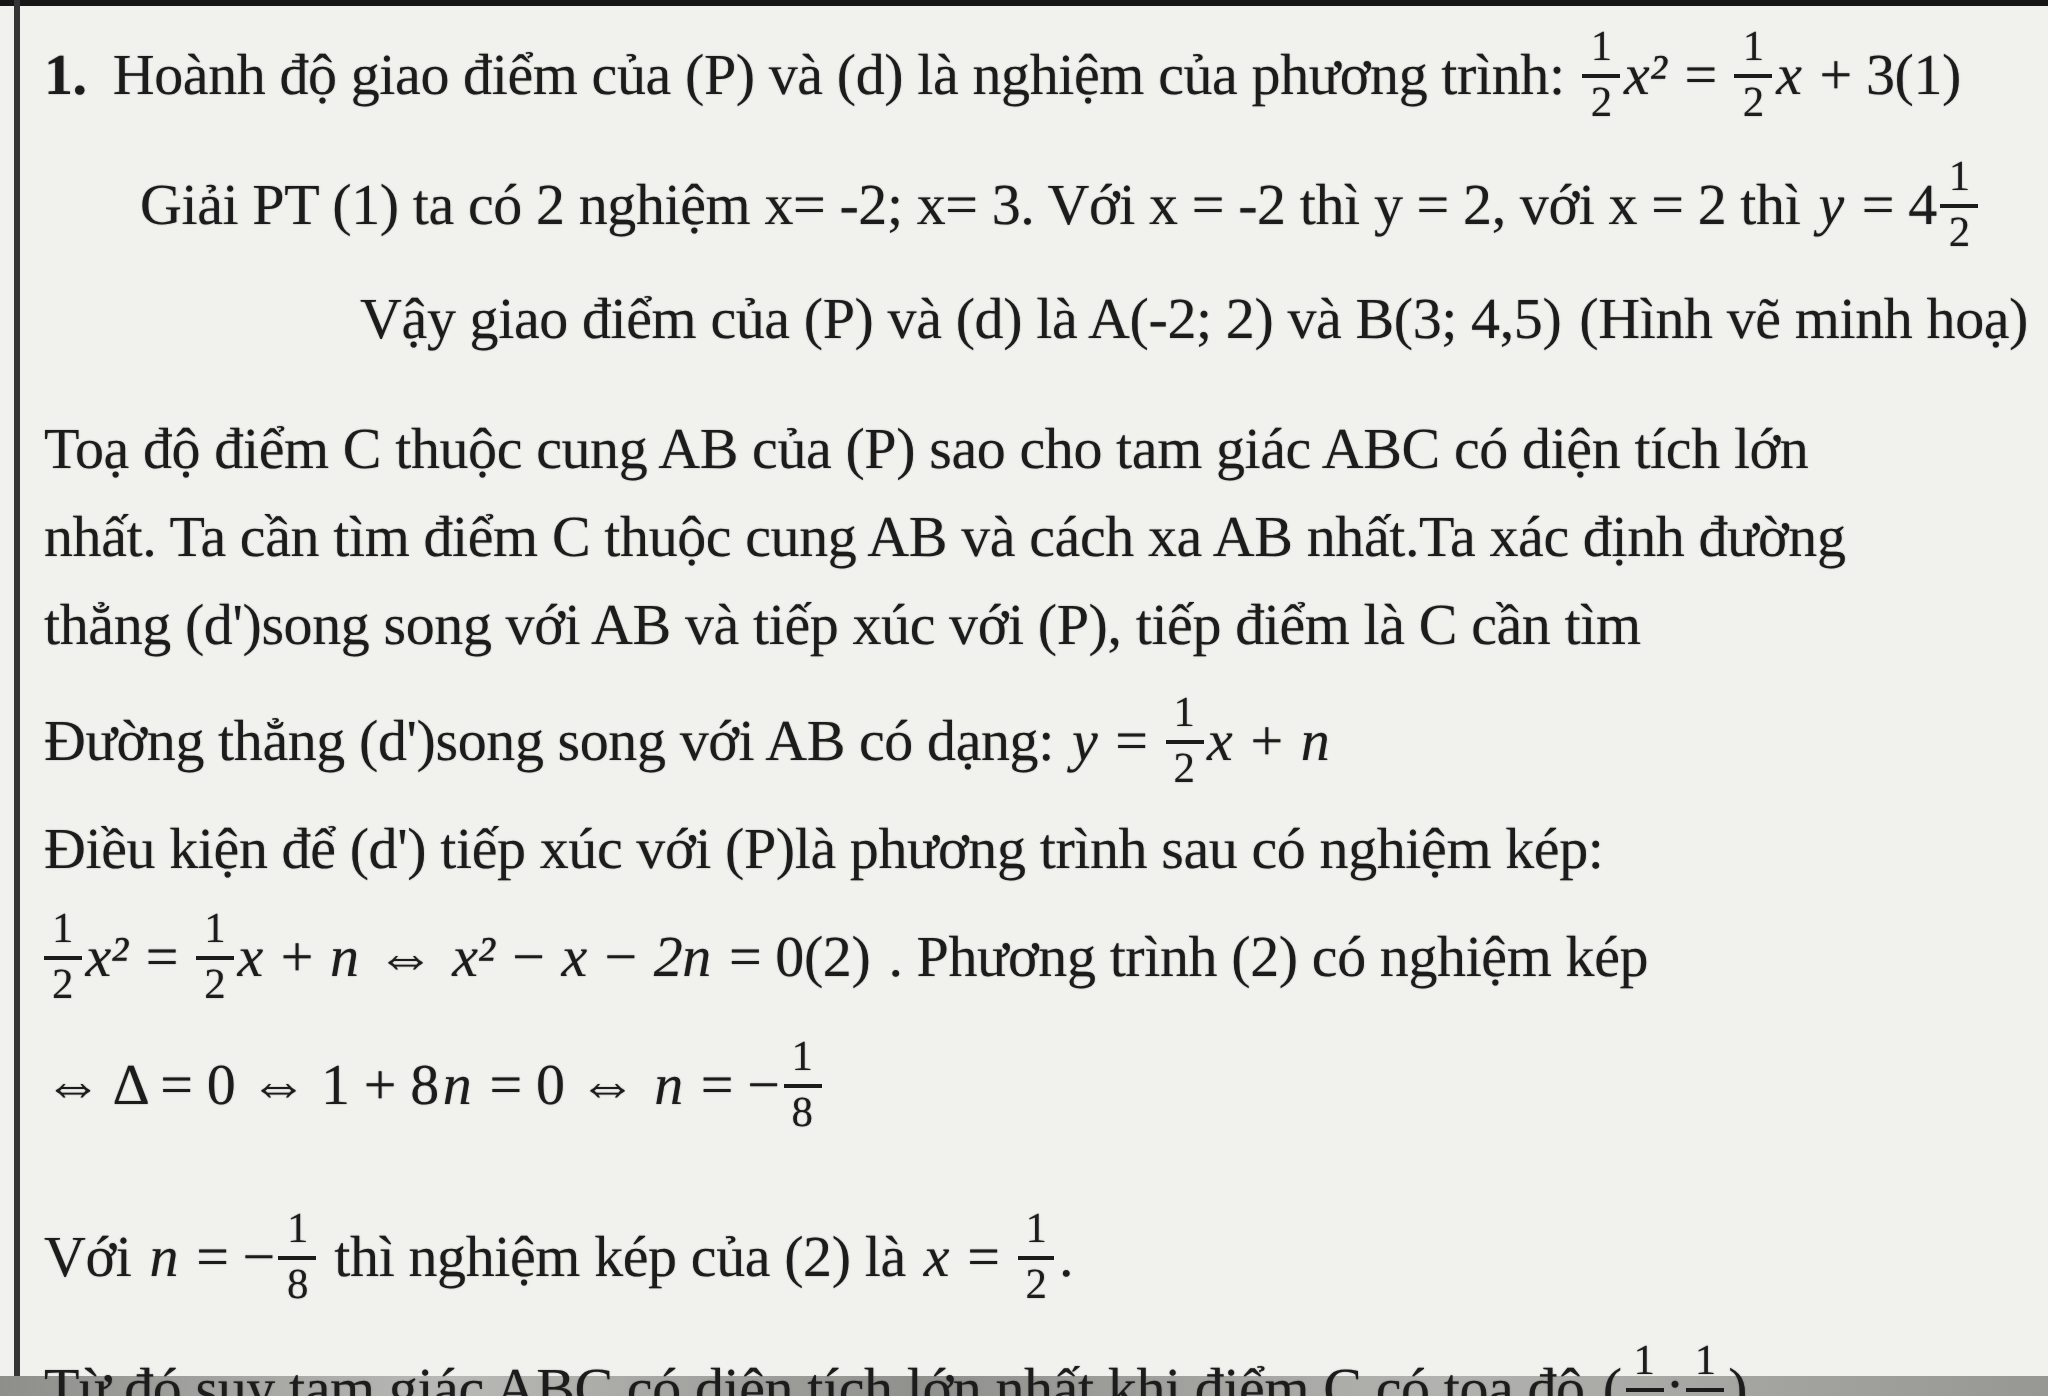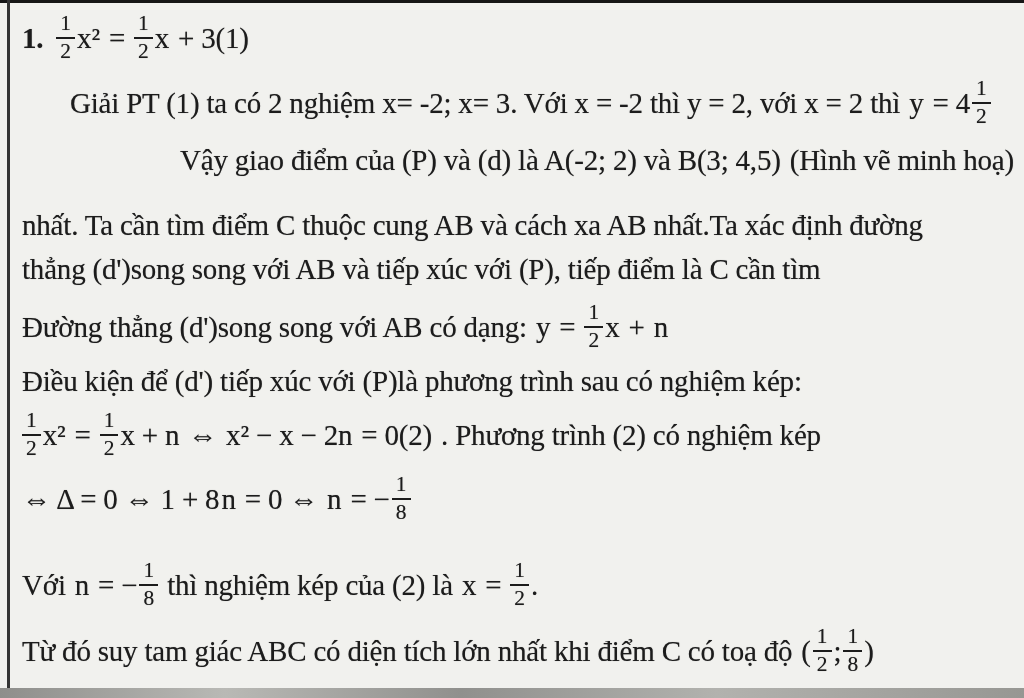--- a/index.html
+++ b/index.html
@@ -20,21 +20,21 @@
     position:absolute; top:3px; left:10px; right:0; bottom:10px;
     padding:4px 6px 0 12px;
     box-sizing:border-box;
     font-size:29px;
     letter-spacing:-0.2px;
     text-shadow:0 0 0.7px rgba(30,30,30,.55);
   }
   .row { display:flex; align-items:center; gap:9px; white-space:nowrap; }
   .tight { display:inline-flex; align-items:center; gap:2px; white-space:nowrap; }
   .marker { font-weight:bold; margin-right:4px; }
-  .mv { }
+  .mv { font-style:italic; }
   .frac { display:inline-block; text-align:center; line-height:1.1; font-size:0.74em;
           vertical-align:middle; font-style:normal; letter-spacing:0; }
   .frac .fn { display:block; padding:0 4px 1px; border-bottom:2px solid currentColor; }
   .frac .fd { display:block; padding-top:1px; }
 
   #r1  { min-height:62px; }
   #r2  { min-height:68px;margin-left:48px; }
   #r3  { min-height:46px; margin-bottom:20px; justify-content:flex-end; padding-right:4px; }
   .para-line { line-height:44px; white-space:nowrap; }
   #r5  { min-height:62px; margin-top:5px; }
@@ -48,20 +48,21 @@
 <body>
 
 <div class="edge-top"></div>
 <div class="edge-left"></div>
 <div class="edge-bottom"></div>
 
 <div class="page">
 
   <div class="row" id="r1">
     <span class="marker">1.</span>
+    <span>Hoành độ giao điểm của (P) và (d) là nghiệm của phương trình:</span>
     <span class="tight">
       <span class="frac">
         <span class="fn">1</span>
         <span class="fd">2</span>
       </span>
       <span class="mv">x²</span>
     </span>
     <span>=</span>
     <span class="tight">
       <span class="frac">
@@ -84,20 +85,21 @@
       </span>
     </span>
   </div>
 
   <div class="row" id="r3">
     <span>Vậy giao điểm của (P) và (d) là A(-2; 2) và B(3; 4,5)</span>
     <span>(Hình vẽ minh hoạ)</span>
   </div>
 
   <div>
+    <div class="para-line">Toạ độ điểm C thuộc cung AB của (P) sao cho tam giác ABC có diện tích lớn</div>
     <div class="para-line">nhất. Ta cần tìm điểm C thuộc cung AB và cách xa AB nhất.Ta xác định đường</div>
     <div class="para-line">thẳng (d')song song với AB và tiếp xúc với (P), tiếp điểm là C cần tìm</div>
   </div>
 
   <div class="row" id="r5">
     <span>Đường thẳng (d')song song với AB có dạng:</span>
     <span class="mv">y</span>
     <span>=</span>
     <span class="tight">
       <span class="frac">

